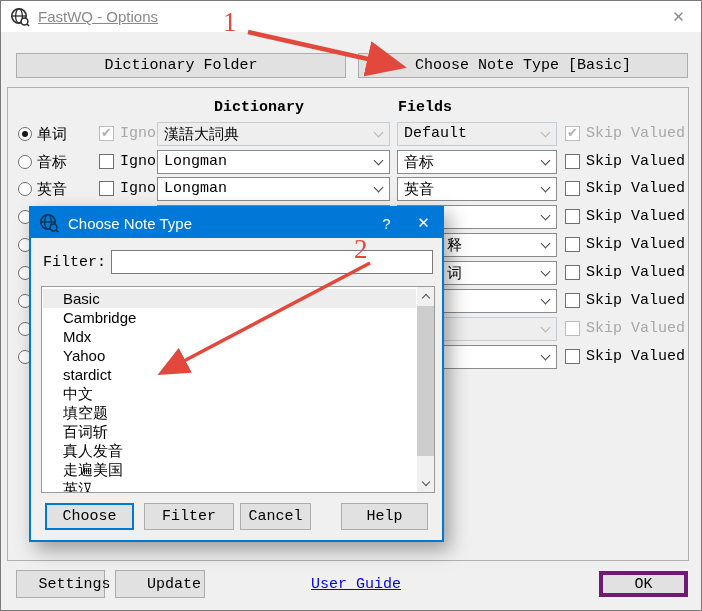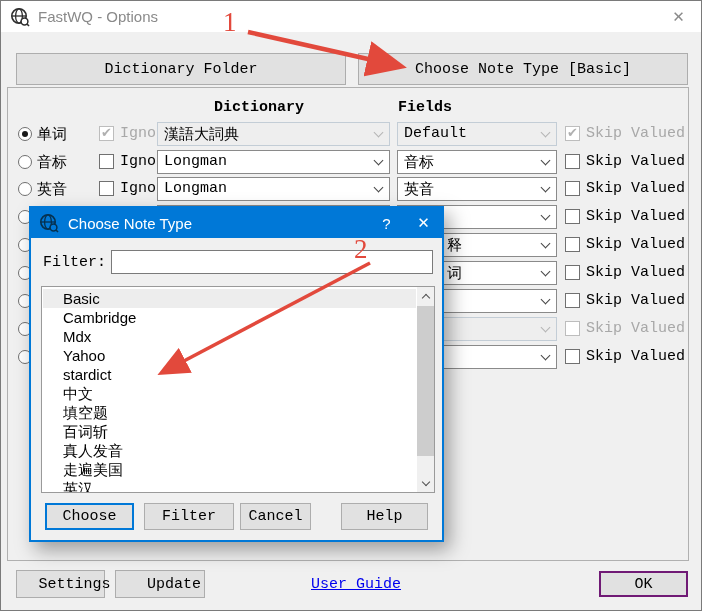--- a/index.html
+++ b/index.html
@@ -6,29 +6,29 @@
   html,body { width:702px; height:611px; }
   body { font-family:"Liberation Sans","DejaVu Sans",sans-serif; background:#fff; }
 
   .window { position:relative; width:702px; height:611px; background:#f0f0f0;
             border:1px solid #7a7a7a; overflow:hidden; }
 
   
   .titlebar { position:absolute; left:0; top:0; width:100%; height:31px; background:#ffffff;
               display:flex; align-items:center; }
   .titlebar .app-icon { margin-left:9px; width:20px; height:20px; }
-  .titlebar .title { margin-left:8px; font-size:15px; color:#8a8a8a; }
+  .titlebar .title { margin-left:8px; font-size:15px; color:#8a8a8a;text-decoration:underline; }
   .titlebar .close { position:absolute; right:0; top:0; width:45px; height:31px;
                      display:flex; align-items:center; justify-content:center;
                      color:#8a8a8a; font-size:15px; }
 
   
   .btn { background:#e1e1e1; border:1px solid #adadad; font-family:"Liberation Mono","DejaVu Sans Mono",monospace;
          font-size:15px; color:#000; display:flex; align-items:center; justify-content:center; }
-  .top-btn { position:absolute; top:52px; height:32px; width:330px; }
+  .top-btn { position:absolute; top:52px; height:25px; width:330px; }
   .top-btn.left { left:15px; }
   .top-btn.right { left:357px; }
 
   
   .groupbox { position:absolute; left:6px; top:86px; width:682px; height:474px;
               border:1px solid #b0b0b0; }
   .col-hdr { position:absolute; top:98px; font-family:"Liberation Mono","DejaVu Sans Mono",monospace;
              font-weight:bold; font-size:15px; color:#000; }
   .col-hdr.dict { left:213px; }
   .col-hdr.fields { left:397px; }
@@ -93,21 +93,21 @@
   .sb .chev { border-color:#505050; width:6px; height:6px; }
   .sb-thumb { position:absolute; left:0; top:19px; width:17px; height:150px; background:#cdcdcd; }
   .dlg-buttons { position:absolute; left:0; top:295px; width:100%; height:27px; }
   .dlg-btn { position:absolute; top:0; height:27px; }
   .dlg-btn.focused { border:2px solid #0078d7; }
 
   
   .foot-btn { position:absolute; top:569px; height:28px;padding-left:28px; }
   .link { position:absolute; left:310px; top:575px; font-family:"Liberation Mono","DejaVu Sans Mono",monospace;
           font-size:15px; color:#0000ee; text-decoration:underline; }
-  .ok-btn { position:absolute; left:598px; top:570px; width:89px; height:26px; border:2px solid #701a75; }
+  .ok-btn { position:absolute; left:598px; top:570px; width:89px; height:26px; border:4px solid #701a75; }
 
   
   .anno-svg { position:absolute; left:0; top:0; z-index:10; pointer-events:none; }
   .anno-num { position:absolute; z-index:11; color:#e2493c; font-family:"Liberation Serif","DejaVu Serif",serif;
               font-size:27px; pointer-events:none; }
   .anno-num.n1 { left:222px; top:6px; }
   .anno-num.n2 { left:353px; top:233px; }
 </style>
 </head>
 <body>

